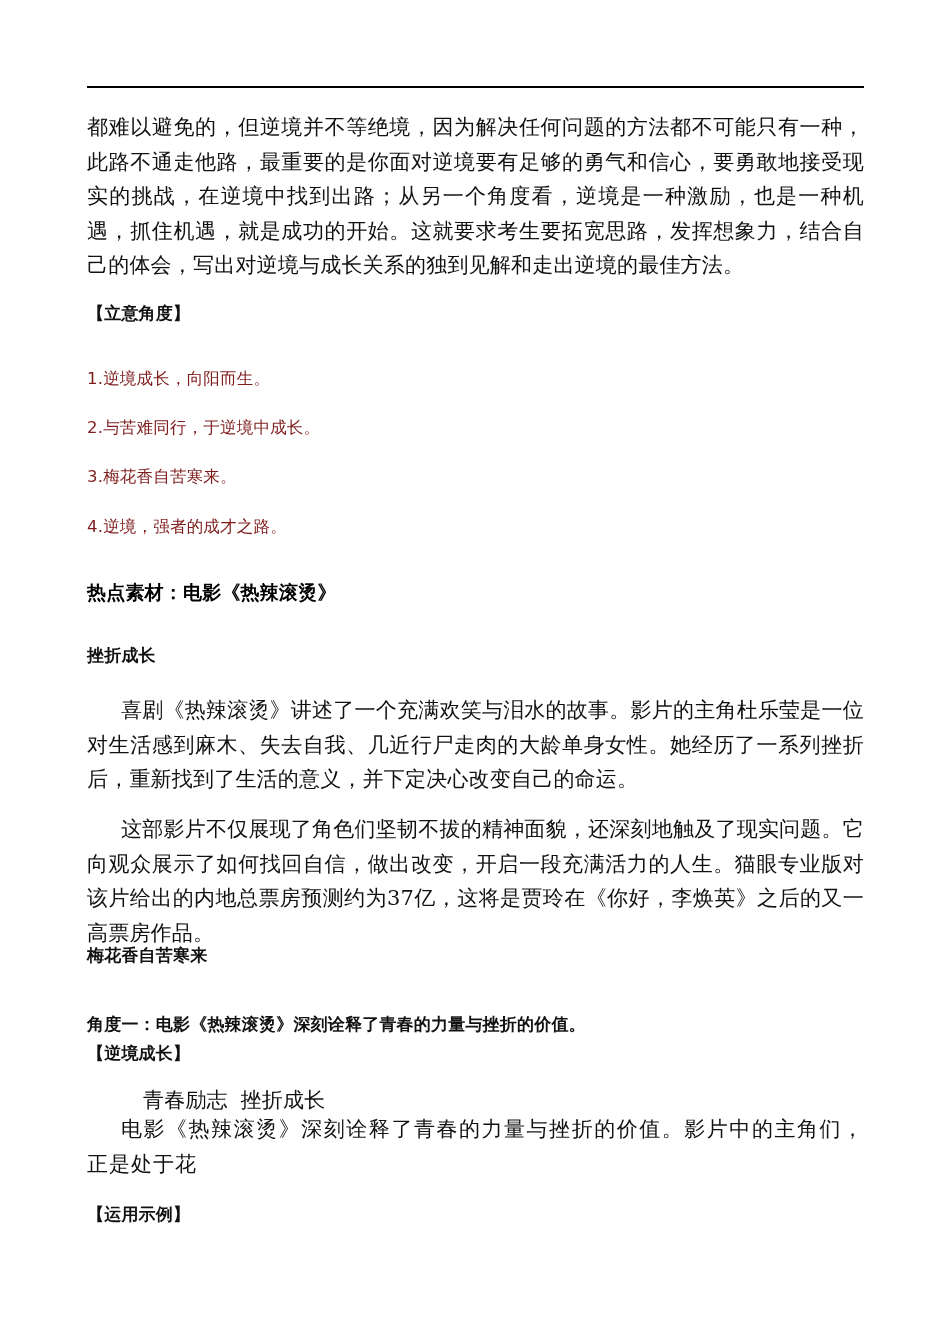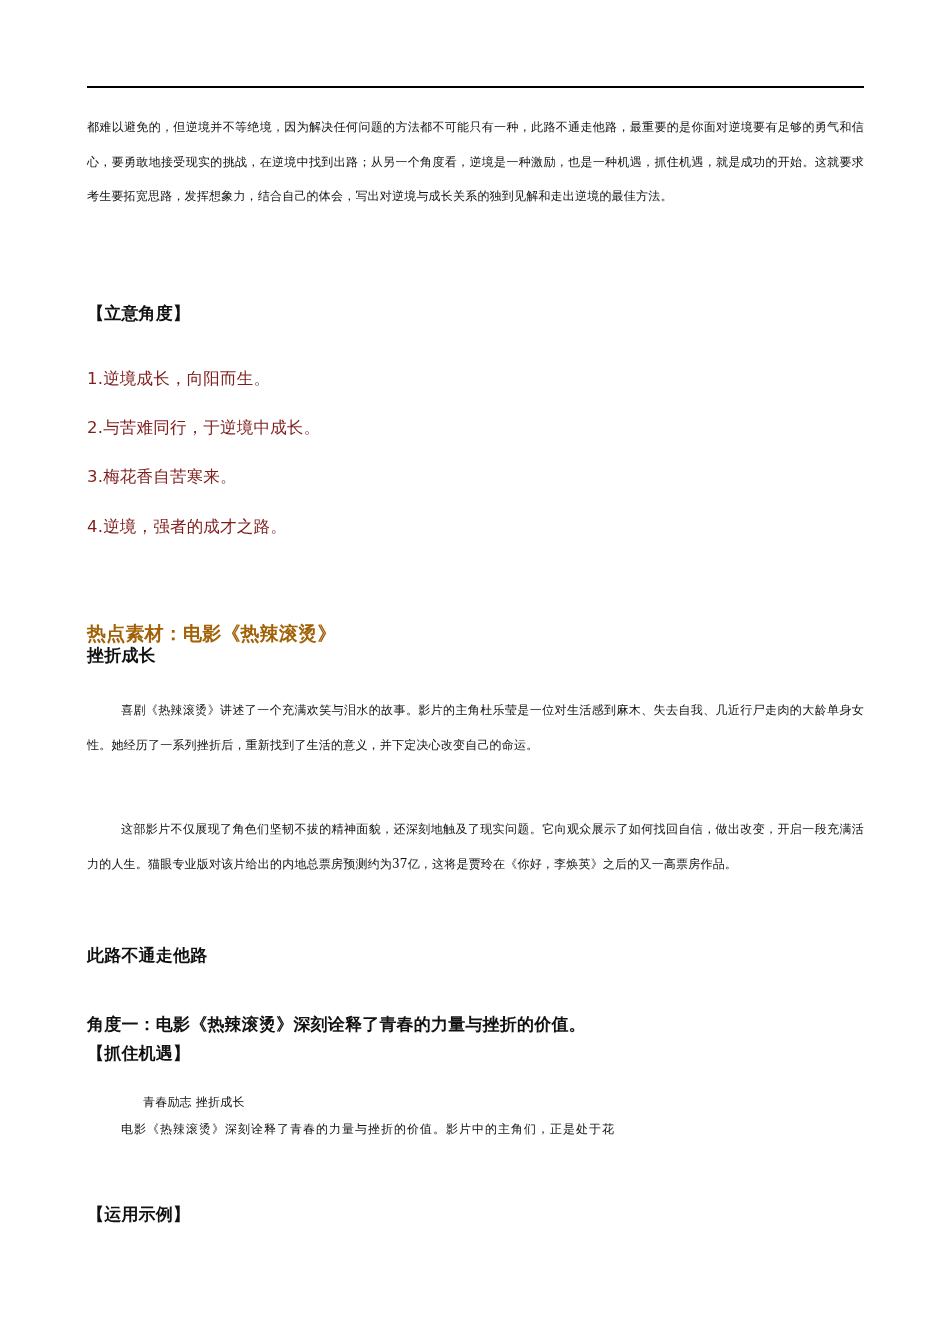--- a/index.html
+++ b/index.html
@@ -8,25 +8,25 @@
       font-family: "DejaVu Serif", "Liberation Serif", serif;
       color: #111;
     }
     .rule {
       position: absolute; left: 87px; top: 86px; width: 777px; height: 0;
       border-top: 2px solid #000;
     }
     .page { position: absolute; left: 87px; top: 0; width: 777px; }
     .p {
       position: absolute; left: 0; width: 777px;
-      font-size: 12px; line-height: 34.5px; letter-spacing: 0.2px;
+      font-size: 21px; line-height: 34.5px; letter-spacing: 0.2px;
       text-align: justify; text-align-last: left;
     }
     .heading { font-size: 17px; font-weight: bold; font-family: "DejaVu Sans", "Liberation Sans", sans-serif; }
-    .red-title { color: #a16207; font-size: 19px; font-weight: bold; font-family: "DejaVu Sans", "Liberation Sans", sans-serif; margin-top: 41px; }
+    .red-title { color: #000000; font-size: 19px; font-weight: bold; font-family: "DejaVu Sans", "Liberation Sans", sans-serif; }
     .indent { text-indent: 34px; }
     .list-item { font-size: 16.5px; font-family: "DejaVu Sans", "Liberation Sans", sans-serif; color: #7f1d1d; }
     .kai { letter-spacing: 1px; }
   </style>
 </head>
 <body>
 
 <div class="rule"></div>
 
 <div class="page">
@@ -40,25 +40,25 @@
   <div class="p list-item" style="top:460px;">3.梅花香自苦寒来。</div>
   <div class="p list-item" style="top:510px;">4.逆境，强者的成才之路。</div>
 
   <div class="p red-title" style="top:575px;">热点素材：电影《热辣滚烫》</div>
 
   <div class="p heading" style="top:638px;">挫折成长</div>
 
   <div class="p indent" style="top:686px;margin-top:7px;">喜剧《热辣滚烫》讲述了一个充满欢笑与泪水的故事。影片的主角杜乐莹是一位对生活感到麻木、失去自我、几近行尸走肉的大龄单身女性。她经历了一系列挫折后，重新找到了生活的意义，并下定决心改变自己的命运。</div>
   <div class="p indent" style="top:812px;">这部影片不仅展现了角色们坚韧不拔的精神面貌，还深刻地触及了现实问题。它向观众展示了如何找回自信，做出改变，开启一段充满活力的人生。猫眼专业版对该片给出的内地总票房预测约为37亿，这将是贾玲在《你好，李焕英》之后的又一高票房作品。</div>
 
-  <div class="p heading" style="top:938px;">此路不通走他路</div>
+  <div class="p heading" style="top:938px;">梅花香自苦寒来</div>
 
   <div class="p heading" style="top:987px;margin-top:20px;">角度一：电影《热辣滚烫》深刻诠释了青春的力量与挫折的价值。</div>
 
-  <div class="p heading" style="top:1036px;">【抓住机遇】</div>
+  <div class="p heading" style="top:1036px;">【逆境成长】</div>
 
-  <div class="p" style="top:1085px; padding-left:56px; width:721px;">青春励志  挫折成长</div>
+  <div class="p" style="top:1085px; padding-left:56px; width:721px;font-family:Liberation Mono, monospace;">青春励志  挫折成长</div>
 
   <div class="p heading" style="top:1197px;">【运用示例】</div>
 
   <div class="p indent kai" style="top:1112px;">电影《热辣滚烫》深刻诠释了青春的力量与挫折的价值。影片中的主角们，正是处于花</div>
 
 </div>
 
 </body></html>

